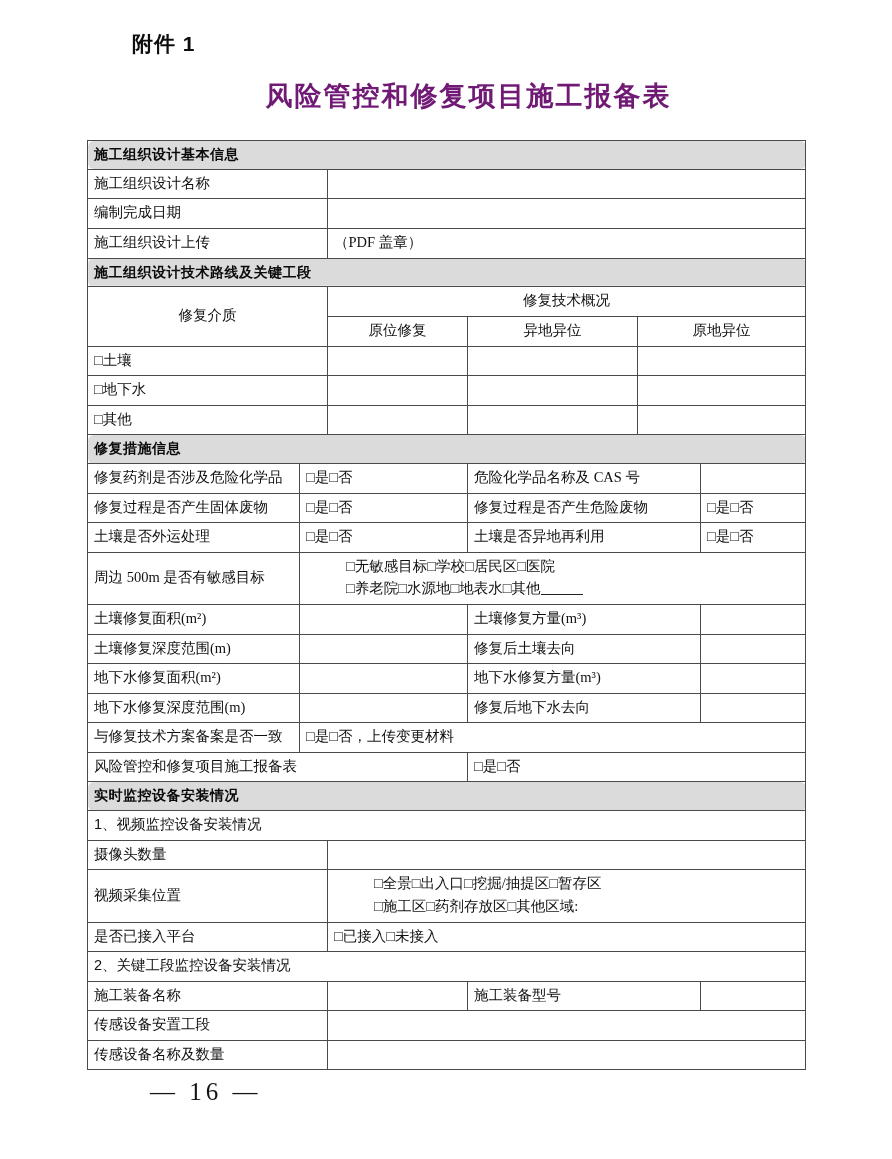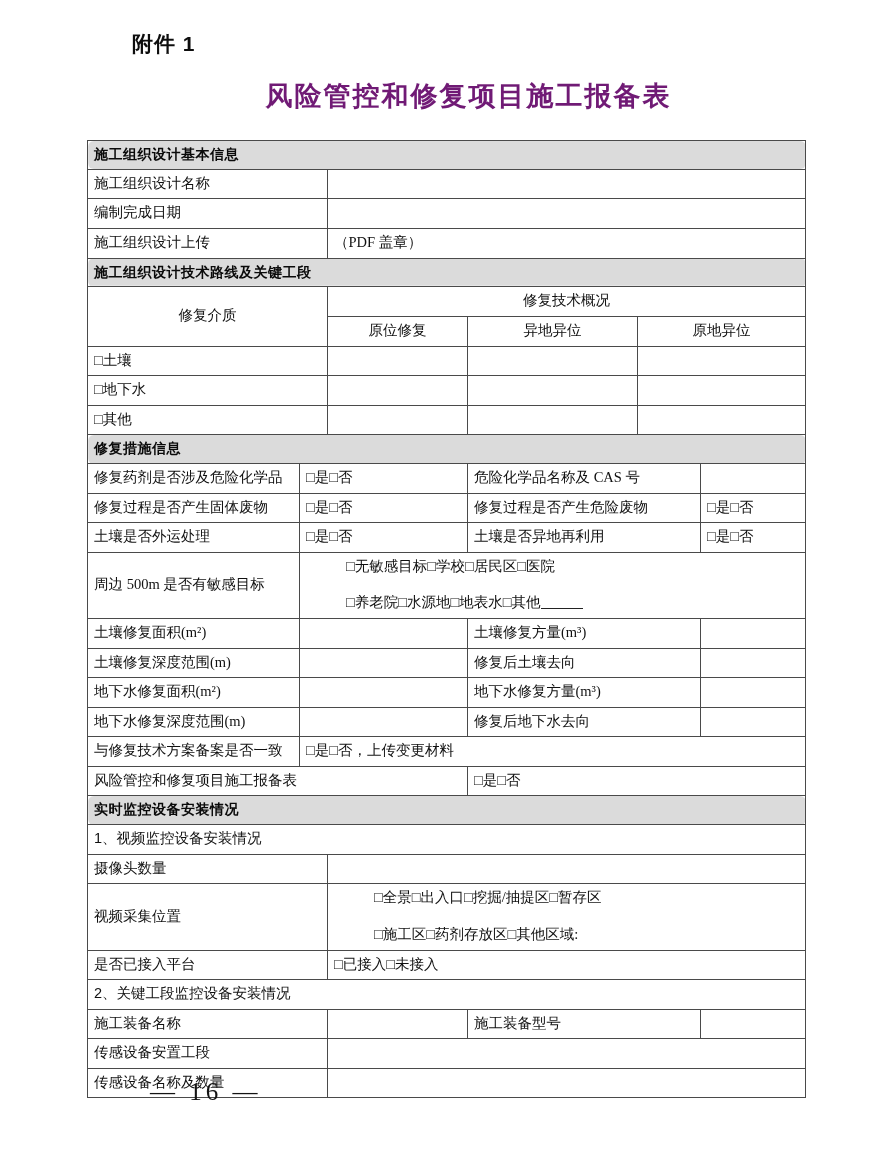--- a/index.html
+++ b/index.html
@@ -79,21 +79,21 @@
     height: 24px;
     padding-top: 2px;
     padding-bottom: 2px;
     color: #0a0a0a;
     border-radius: 6px;
   }
   td.taller { height: 46px; }
   td.c { text-align: center; }
   td.r { text-align: left; }
   .chk-line { display: block; white-space: nowrap; padding-left: 40px; }
-  .chk-line + .chk-line { margin-top: 17px; }
+  .chk-line + .chk-line { margin-top: 3px; }
   .ul { display: inline-block; width: 42px; border-bottom: 1px solid #222; vertical-align: -2px; }
   .numlead { font-family: "Liberation Sans", "DejaVu Sans", sans-serif; }
   
   .page-num {
     position: absolute;
     left: 150px;
     top: 1078px;
     font-size: 25px;
     letter-spacing: 4px;
     color: #141414;

